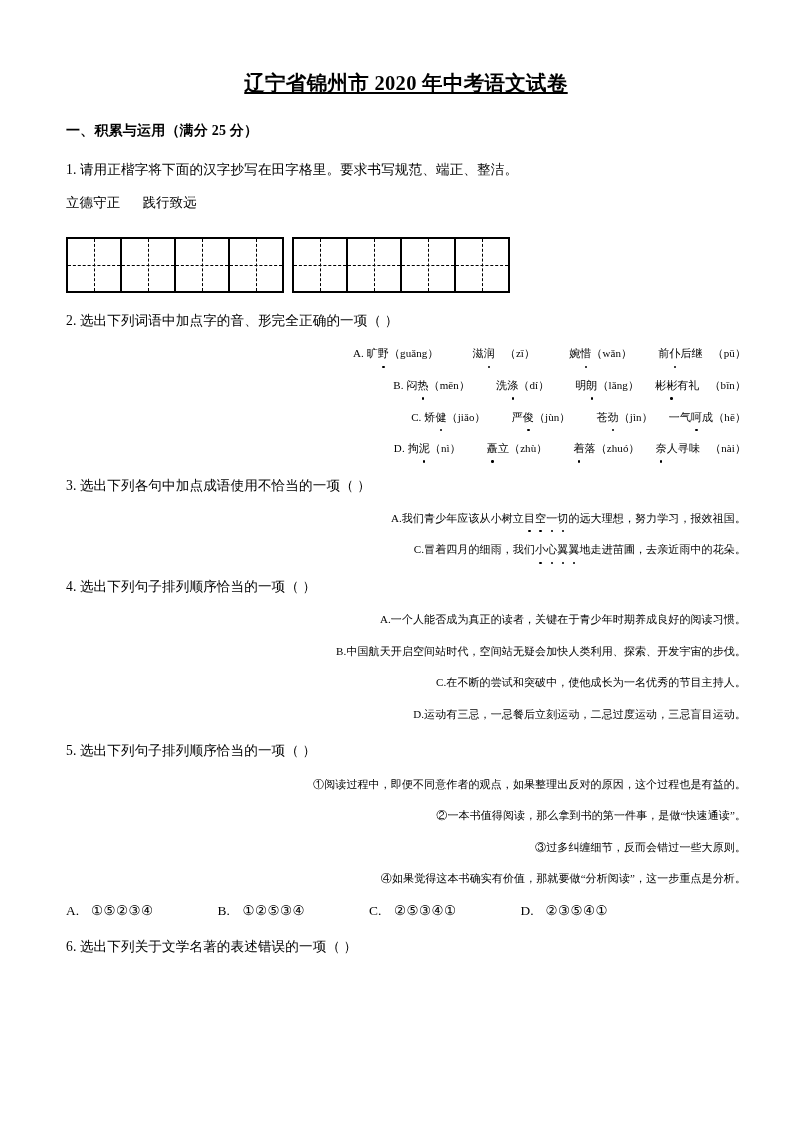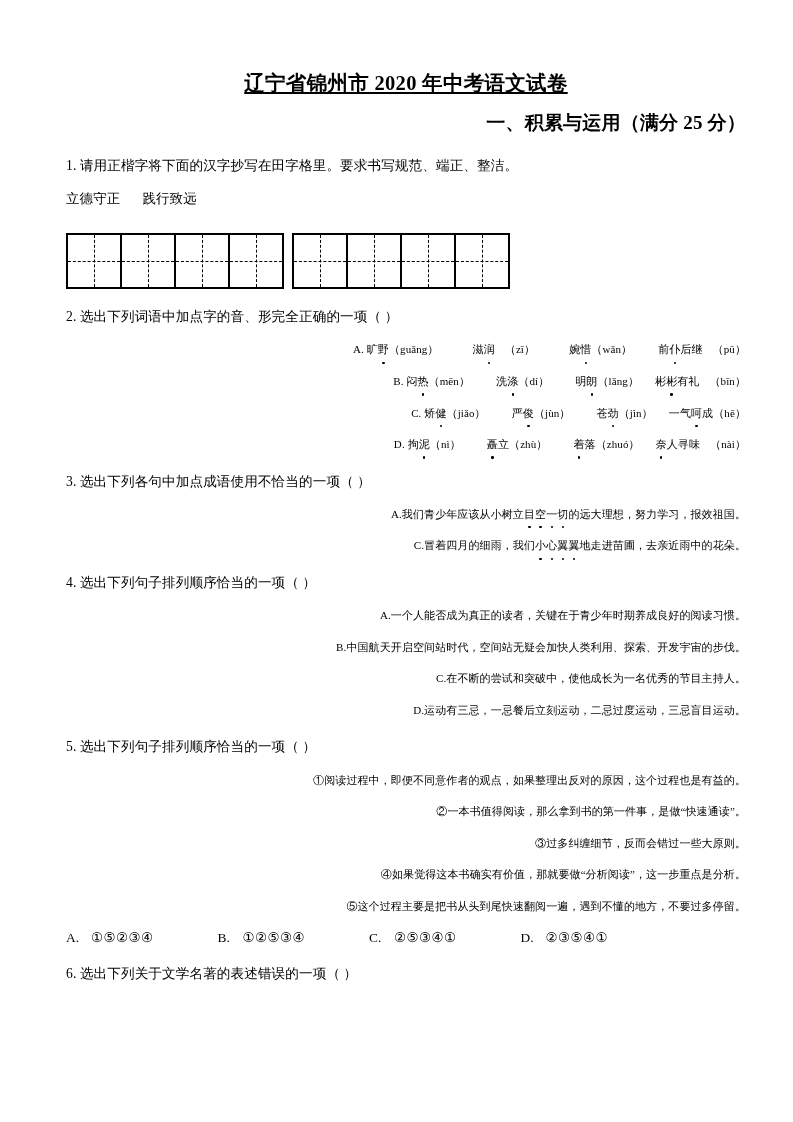--- a/index.html
+++ b/index.html
@@ -33,27 +33,26 @@
     text-align: center;
     font-size: 20.5px;
     font-weight: bold;
     letter-spacing: 0.3px;
     margin: 0 0 0 0;
     padding-top: 8px;
     line-height: 1.5;
     text-decoration: underline;
   }
   .section-heading {
-    font-size: 19px;
+    font-size: 14px;
     font-weight: bold;
-    margin-top: 9px;
+    margin-top: 21px;
     margin-bottom: 0;
     line-height: 1.6;
     letter-spacing: 0.2px;
-    text-align: right;
   }
   .q-stem {
     font-size: 13.6px;
     line-height: 1.55;
     margin-top: 17px;
     letter-spacing: 0.1px;
   }
   .sample-line {
     font-size: 13.4px;
     line-height: 1.5;
@@ -233,21 +232,20 @@
     </div>
 
     <div class="q-stem">
       <span>5.</span>
       <span>选出下列句子排列顺序恰当的一项（          ）</span>
     </div>
     <div class="opt">①阅读过程中，即便不同意作者的观点，如果整理出反对的原因，这个过程也是有益的。</div>
     <div class="opt">②一本书值得阅读，那么拿到书的第一件事，是做“快速通读”。</div>
     <div class="opt">③过多纠缠细节，反而会错过一些大原则。</div>
     <div class="opt">④如果觉得这本书确实有价值，那就要做“分析阅读”，这一步重点是分析。</div>
-    <div class="opt">⑤这个过程主要是把书从头到尾快速翻阅一遍，遇到不懂的地方，不要过多停留。</div>
 
     <div class="ansrow">
       <span><span class="opt-label wide">A.</span><span class="circnum">①⑤②③④</span></span><span class="sep"></span><span><span class="opt-label wide">B.</span><span class="circnum">①②⑤③④</span></span><span class="sep"></span><span><span class="opt-label wide">C.</span><span class="circnum">②⑤③④①</span></span><span class="sep"></span><span><span class="opt-label wide">D.</span><span class="circnum">②③⑤④①</span></span>
     </div>
 
     <div class="q-stem">
       <span>6.</span>
       <span>选出下列关于文学名著的表述错误的一项（          ）</span>
     </div>
 

